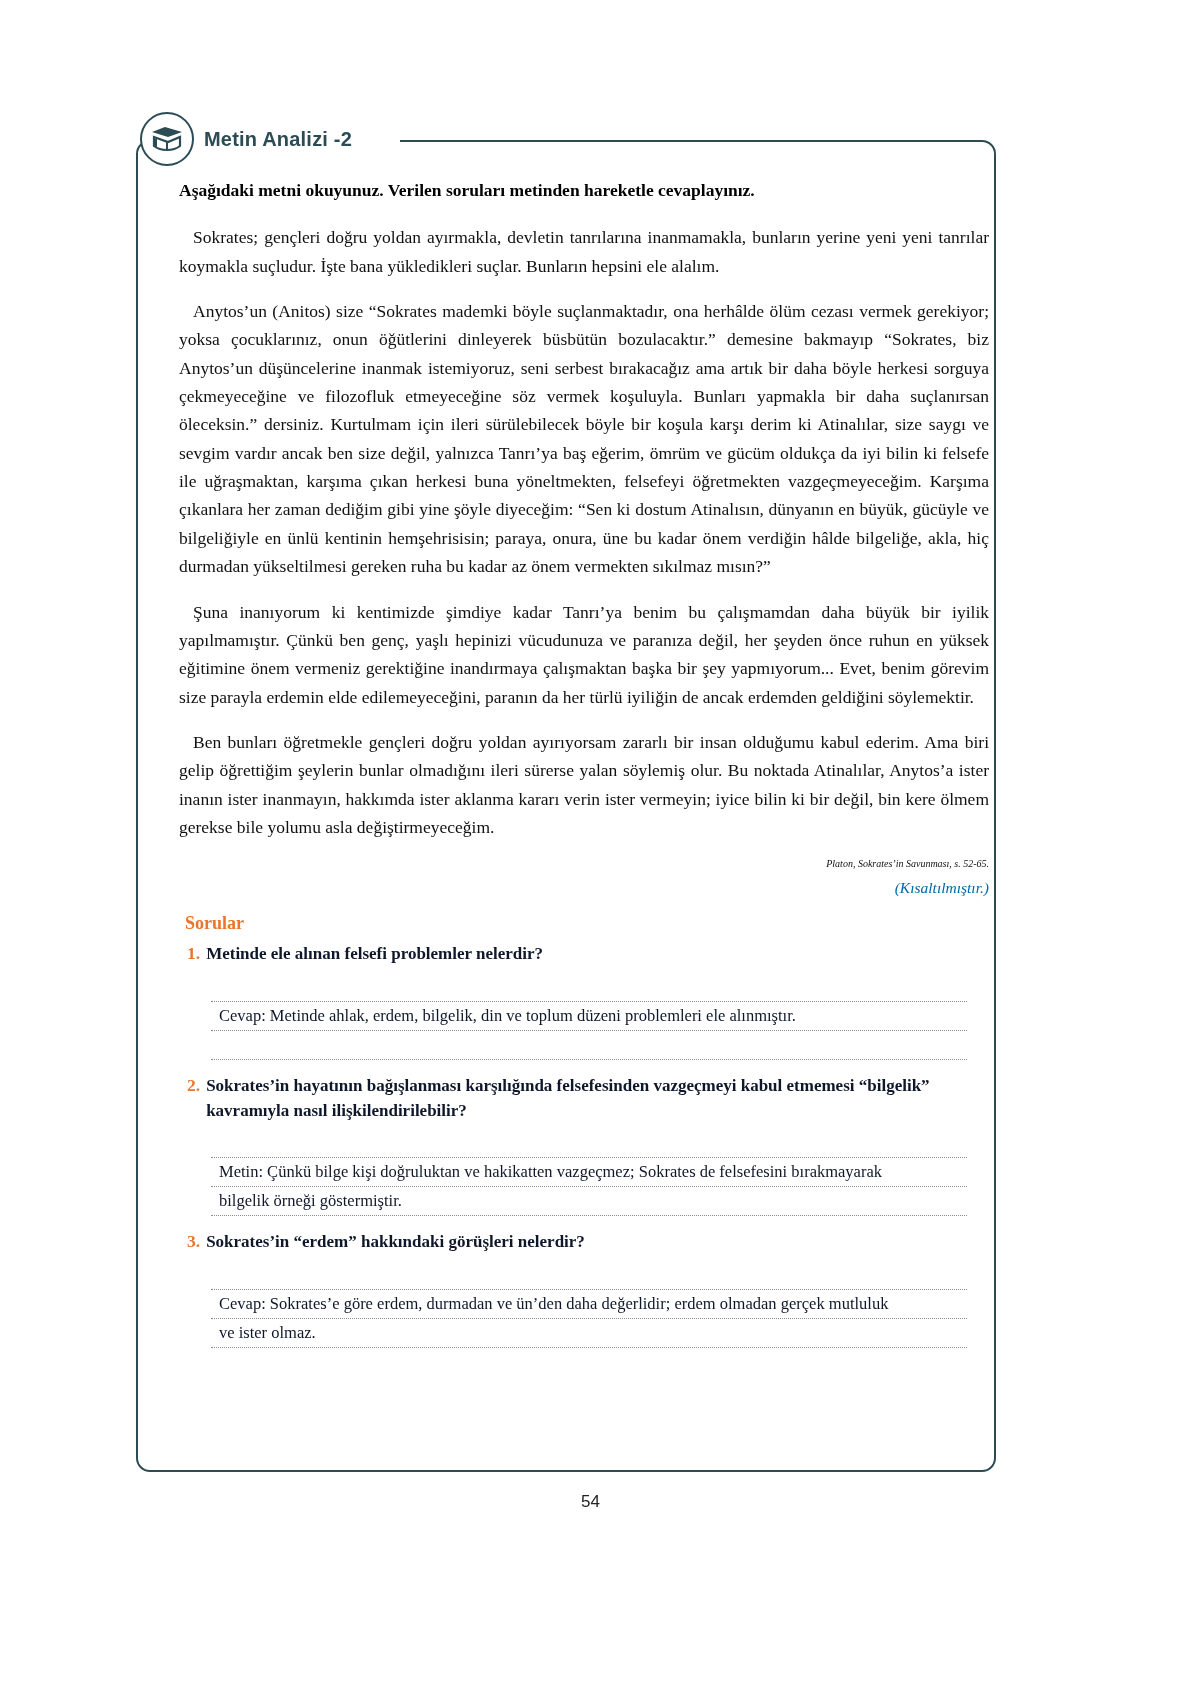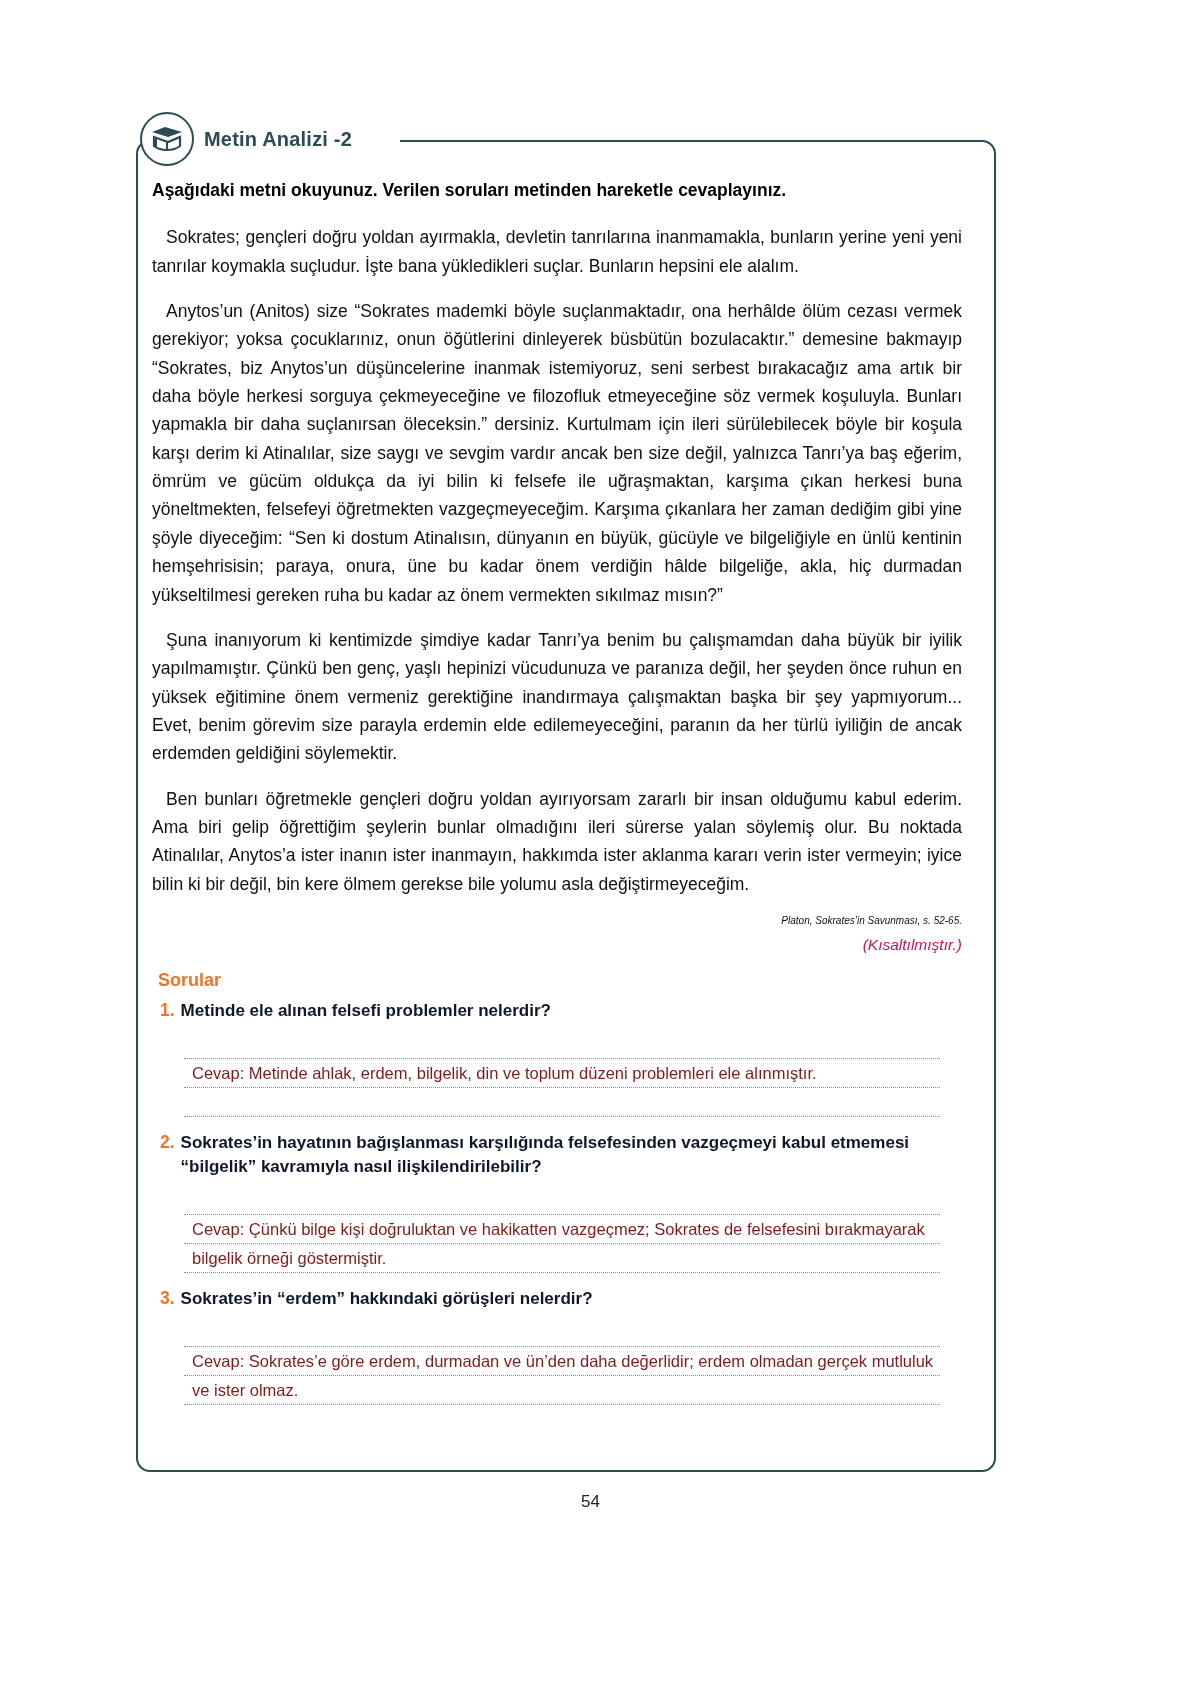--- a/index.html
+++ b/index.html
@@ -68,23 +68,24 @@
     font-size: 20px;
     font-weight: bold;
     color: #2c4b55;
     letter-spacing: 0.2px;
     white-space: nowrap;
   }
 
   
   .content {
     position: absolute;
-    left: 152px;
+    left: 179px;
     top: 178px;
     width: 810px;
+    font-family: Liberation Serif, serif;
   }
 
   .instruction {
     font-size: 17.5px;
     font-weight: bold;
     color: #000;
     margin: 0 0 20px 0;
     line-height: 1.45;
   }
 
@@ -102,21 +103,21 @@
     font-style: italic;
     text-align: right;
     margin: 4px 0 0 0;
     color: #111;
   }
   .source-2 {
     font-size: 15.5px;
     font-style: italic;
     text-align: right;
     margin: 10px 0 16px 0;
-    color: #be185d;
+    color: #0369a1;
   }
 
   .questions-title {
     font-size: 18px;
     font-weight: bold;
     color: #e8762c;
     margin: 2px 0 8px 6px;
   }
 
   .q-row {
@@ -144,21 +145,21 @@
     width: 756px;
   }
   .ans-line {
     border-bottom: 1.5px dotted #8d8d8d;
     min-height: 29px;
     box-sizing: border-box;
     position: relative;
   }
   .ans-text {
     font-size: 16.5px;
-    color: #7f1d1d;
+    color: #0f172a;
     line-height: 1.35;
     padding: 3px 4px 0 8px;
     white-space: nowrap;
   }
 
   .page-number {
     position: absolute;
     left: 0;
     top: 1492px;
     width: 1181px;
@@ -219,21 +220,21 @@
 
     <div class="q-row">
       <span class="q-num">2.</span>
       <span class="q-text">Sokrates’in hayatının bağışlanması karşılığında felsefesinden vazgeçmeyi kabul etmemesi “bilgelik” kavramıyla nasıl ilişkilendirilebilir?</span>
     </div>
     <div class="answer-block">
       <div class="ans-line">
         <div class="ans-text"></div>
       </div>
       <div class="ans-line">
-        <div class="ans-text">Cevap: Çünkü bilge kişi doğruluktan ve hakikatten vazgeçmez; Sokrates de felsefesini bırakmayarak</div>
+        <div class="ans-text">Metin: Çünkü bilge kişi doğruluktan ve hakikatten vazgeçmez; Sokrates de felsefesini bırakmayarak</div>
       </div>
       <div class="ans-line">
         <div class="ans-text">bilgelik örneği göstermiştir.</div>
       </div>
     </div>
 
     <div class="q-row">
       <span class="q-num">3.</span>
       <span class="q-text">Sokrates’in “erdem” hakkındaki görüşleri nelerdir?</span>
     </div>

